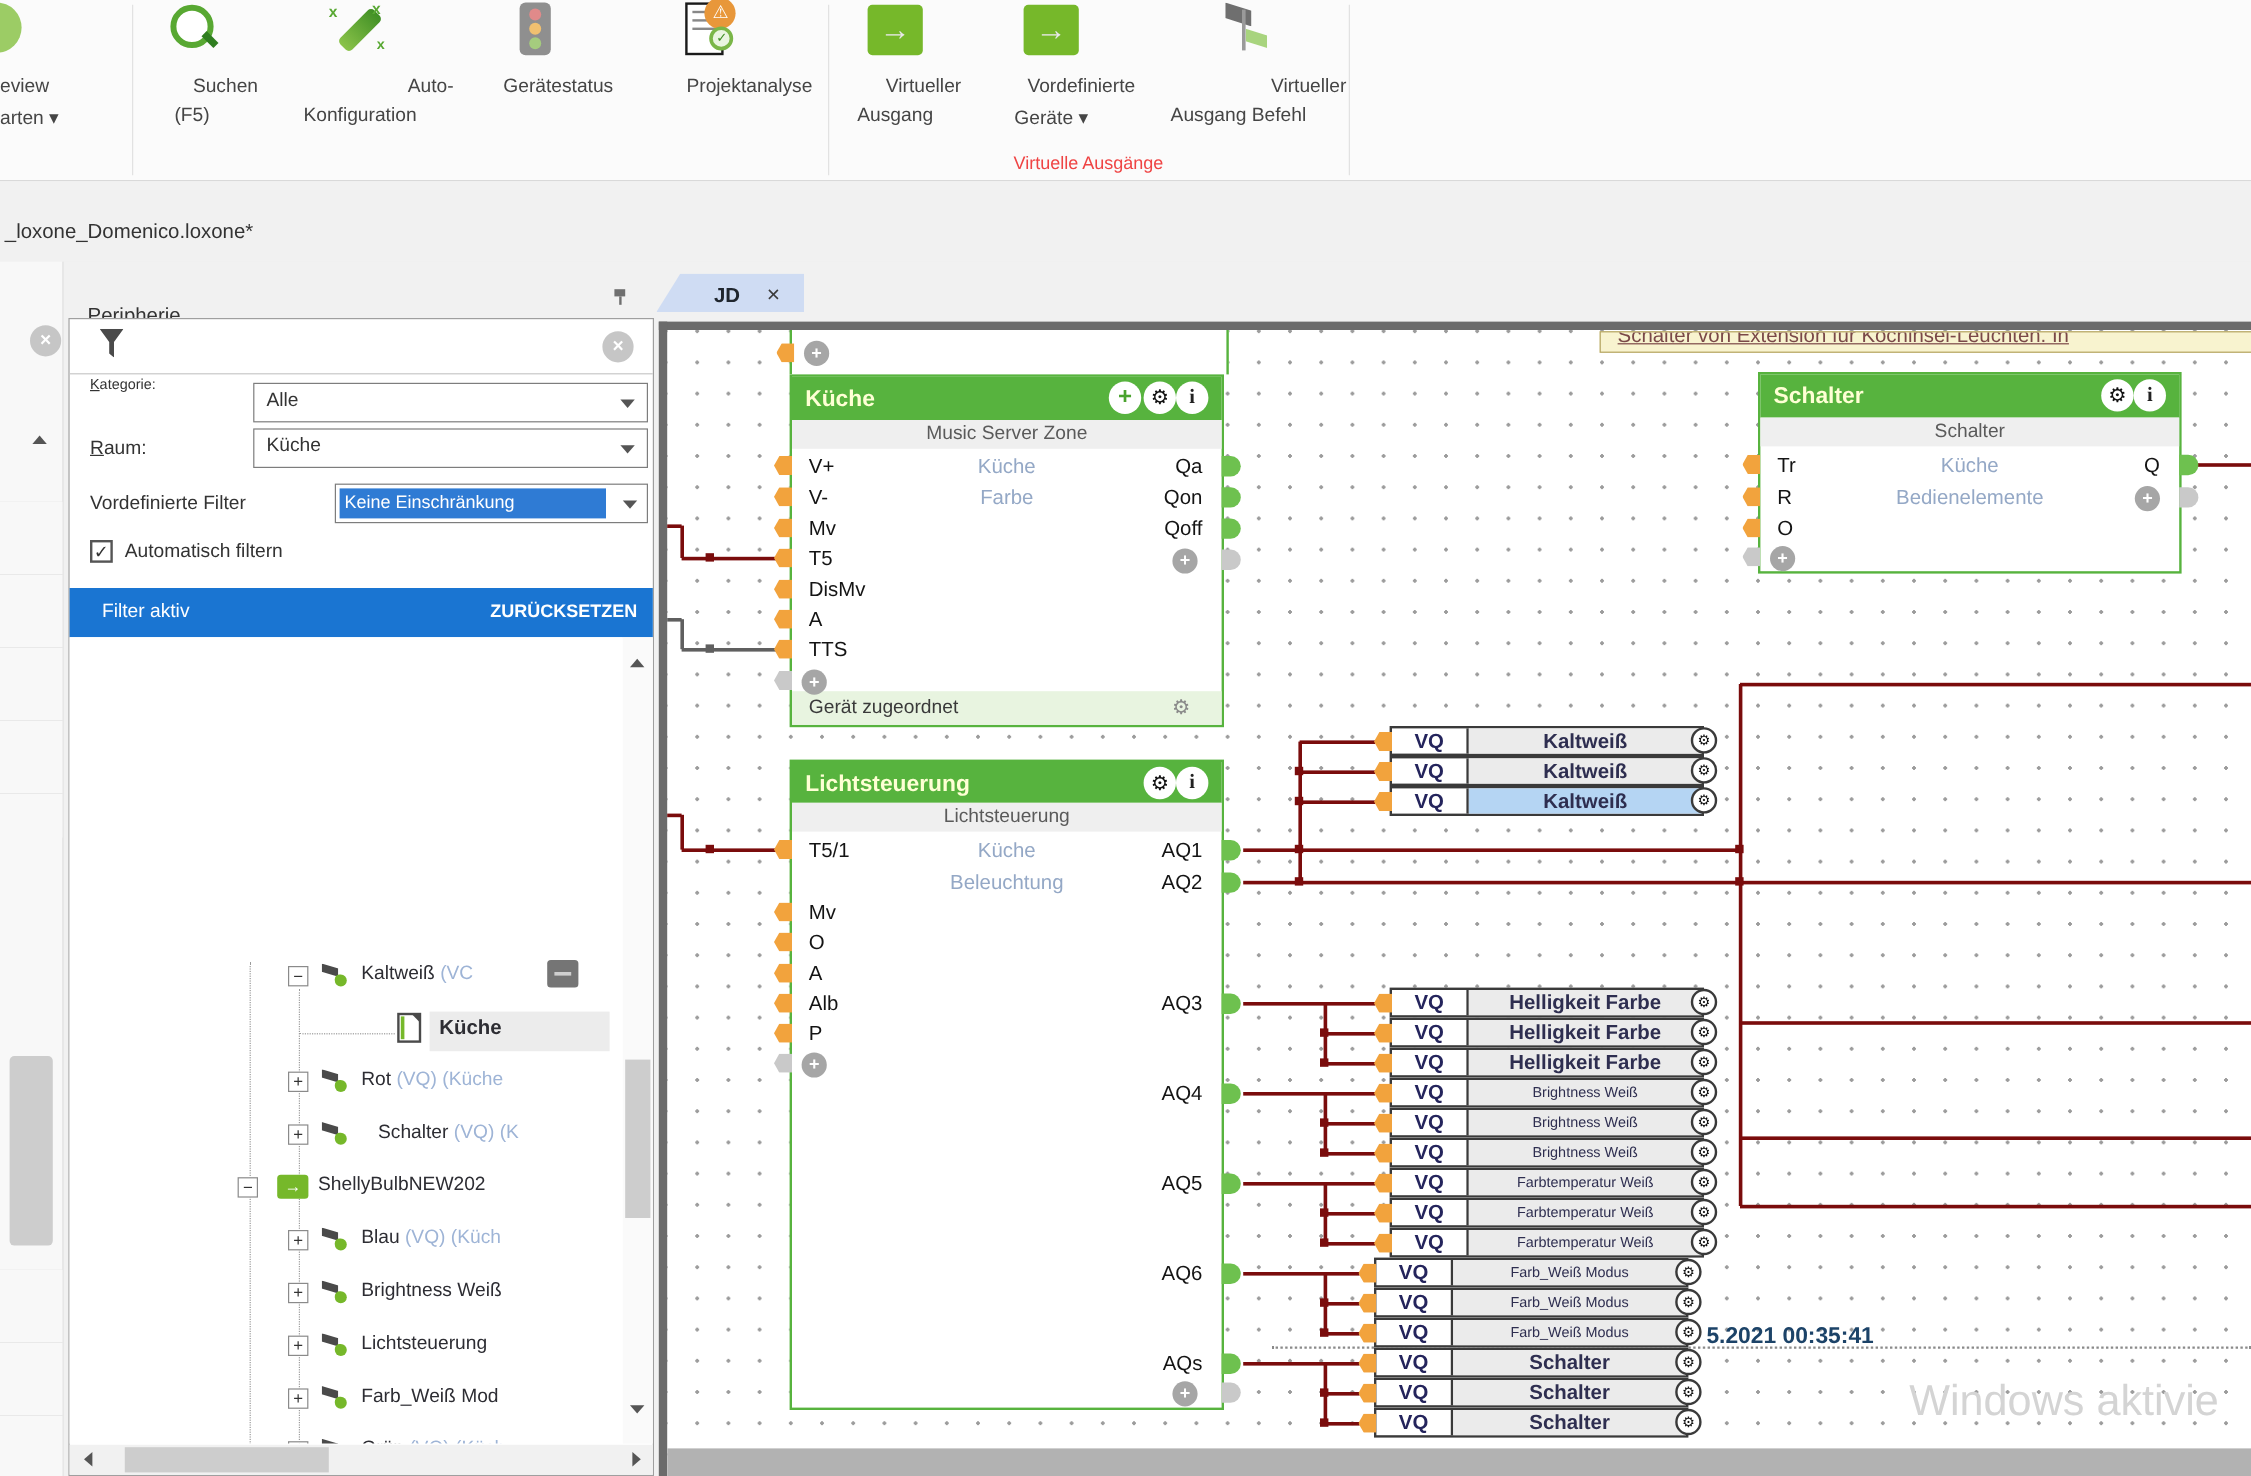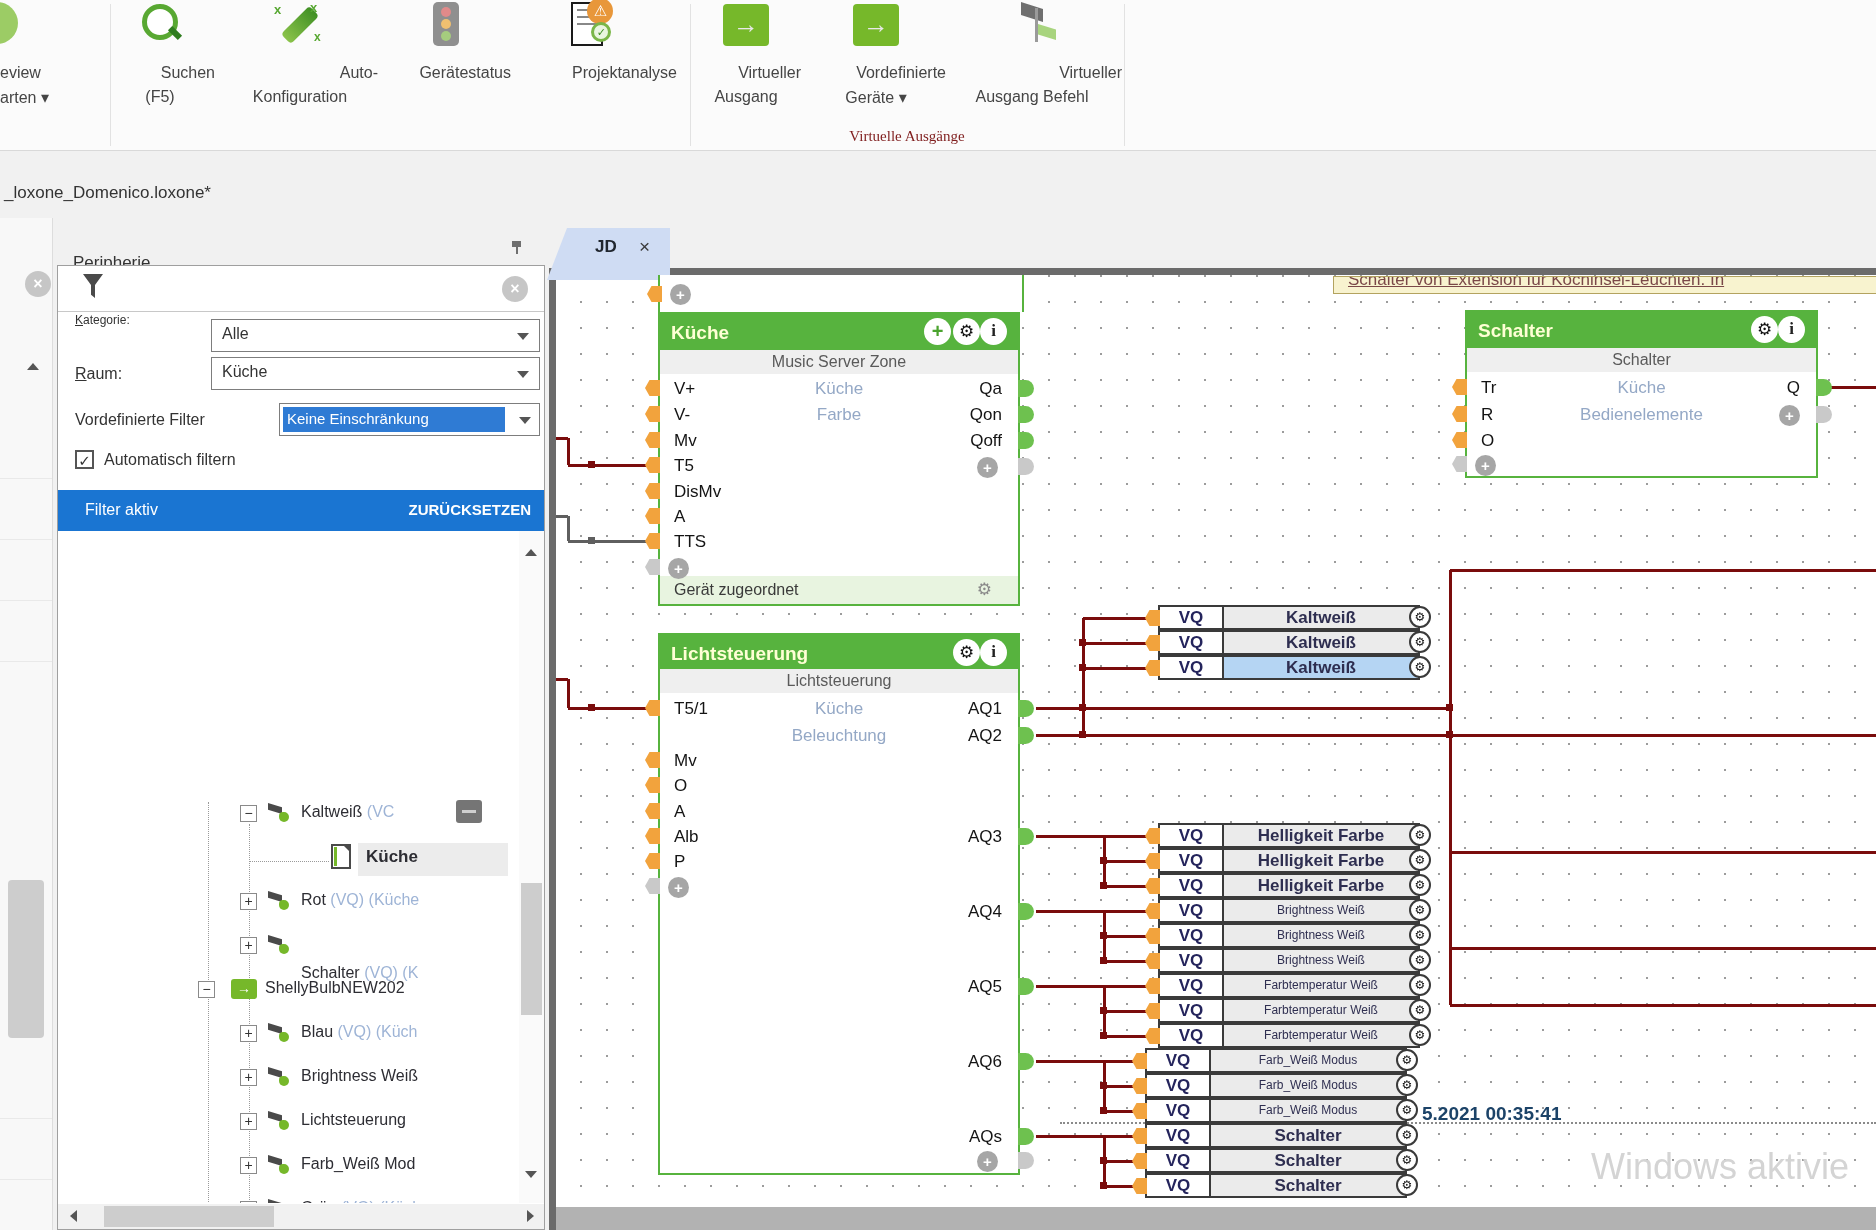--- a/index.html
+++ b/index.html
@@ -8,21 +8,21 @@
   .abs{position:absolute;}
   
   #ribbon{left:0;top:0;width:1876px;height:150px;background:#fbfbfb;border-bottom:1px solid #d9d9d9;}
   .rsep{position:absolute;top:4px;width:1px;height:142px;background:#e2e2e2;}
   .rbtn{position:absolute;top:0;height:146px;text-align:center;cursor:default;}
   .rbtn .l1{position:absolute;top:64px;left:0;right:0;font-size:16px;color:#454545;white-space:nowrap;text-align:right;}
   .rbtn .l2{position:absolute;top:88px;left:0;right:0;font-size:16px;color:#454545;white-space:nowrap;}
   .ricon{position:absolute;top:2px;left:50%;transform:translateX(-50%);}
   .greenbox{width:46px;height:42px;background:#76b82a;border-radius:4px;color:#e8e8e8;
             font-size:26px;font-weight:bold;line-height:40px;text-align:center;}
-  .grouplabel{position:absolute;top:128px;font-size:15px;color:#7f1d1d;font-family:Liberation Serif, serif;}
+  .grouplabel{position:absolute;top:128px;font-size:15px;color:#ef4444;}
   
   #titlebar{left:0;top:151px;width:1876px;height:67px;background:#f1f1f1;}
   #panelhead{left:0;top:218px;width:1876px;height:47px;background:#f1f1f1;}
   
   #lstrip{left:0;top:218px;width:52px;height:1012px;background:#f8f8f8;border-right:1px solid #ddd;}
   .xcircle{width:26px;height:26px;border-radius:50%;background:#c6c6c6;color:#fff;
            font-size:16px;font-weight:bold;line-height:25px;text-align:center;}
   
   #panel{left:57px;top:265px;width:488px;height:965px;background:#fff;border:1px solid #9f9f9f;box-sizing:border-box;}
   .combo{position:absolute;background:#fff;border:1px solid #7d7d7d;box-sizing:border-box;font-size:16px;}
@@ -91,21 +91,21 @@
   .banner span{position:absolute;left:14px;top:-7px;font-size:17px;color:#7a4848;
                text-decoration:underline;white-space:nowrap;}
   #timestamp{position:absolute;font-size:19px;font-weight:bold;color:#1c4368;z-index:7;white-space:nowrap;}
   #watermark{position:absolute;font-size:36px;color:#d4d4d4;z-index:2;white-space:nowrap;}
   #cscroll{position:absolute;left:0;right:0;bottom:0;height:23px;background:#b2b2b2;z-index:8;}
   .dottedline{position:absolute;border-top:2px dotted #8a8a8a;z-index:1;}
   
   .tlight{width:26px;height:44px;background:#8f8f8f;border-radius:5px;position:relative;}
   .tlight i{position:absolute;left:8px;width:10px;height:10px;border-radius:50%;}
   
-  #tab{left:547px;top:228px;width:123px;height:52px;background:#cfdcf3;
+  #tab{left:547px;top:228px;width:123px;height:32px;background:#cfdcf3;
        clip-path:polygon(20px 0,100% 0,100% 100%,0 100%);z-index:2;}
   #tab .tlabel{position:absolute;left:48px;top:9px;font-size:17px;font-weight:bold;color:#20262e;}
   #tab .tclose{position:absolute;left:92px;top:8px;font-size:19px;color:#3c3c3c;}
   .pin-ico{position:absolute;width:14px;height:14px;}
   .pin-ico .head{position:absolute;left:2px;top:1px;width:9px;height:6px;background:#6f6f6f;}
   .pin-ico .stem{position:absolute;left:6px;top:7px;width:2px;height:7px;background:#6f6f6f;}
 </style>
 </head>
 <body>
 
@@ -286,21 +286,21 @@
           <div class="f2" style="position: absolute;"></div>
         </div>
         <div style="left: 243px; top: 1px; position: absolute;"><span class="tname">Rot</span><span class="tsuf"> (VQ) (Küche</span></div>
       </div>
       <div class="titem" style="left: 0px; top: 403px; width: 460px; position: absolute;">
         <div class="expander" style="left: 182px; top: 3px; position: absolute;">+</div>
         <div class="vqflag" style="left: 209px; top: 0px; position: absolute;">
           <div class="f1" style="position: absolute;"></div>
           <div class="f2" style="position: absolute;"></div>
         </div>
-        <div style="left: 243px; top: 1px; position: absolute; margin-top: 29px;"><span class="tname">Schalter</span><span class="tsuf"> (VQ) (K</span></div>
+        <div style="left: 257px; top: 1px; position: absolute;"><span class="tname">Schalter</span><span class="tsuf"> (VQ) (K</span></div>
       </div>
       <div class="titem" style="left: 0px; top: 447px; width: 460px; position: absolute;">
         <div class="expander" style="left: 140px; top: 3px; position: absolute;">−</div>
         <div class="shicon" style="left: 173px; top: 1px; position: absolute;">→</div>
         <div style="left: 207px; top: 1px; position: absolute;"><span class="tname">ShellyBulbNEW202</span></div>
       </div>
       <div class="titem" style="left: 0px; top: 491px; width: 460px; position: absolute;">
         <div class="expander" style="left: 182px; top: 3px; position: absolute;">+</div>
         <div class="vqflag" style="left: 209px; top: 0px; position: absolute;">
           <div class="f1" style="position: absolute;"></div>

